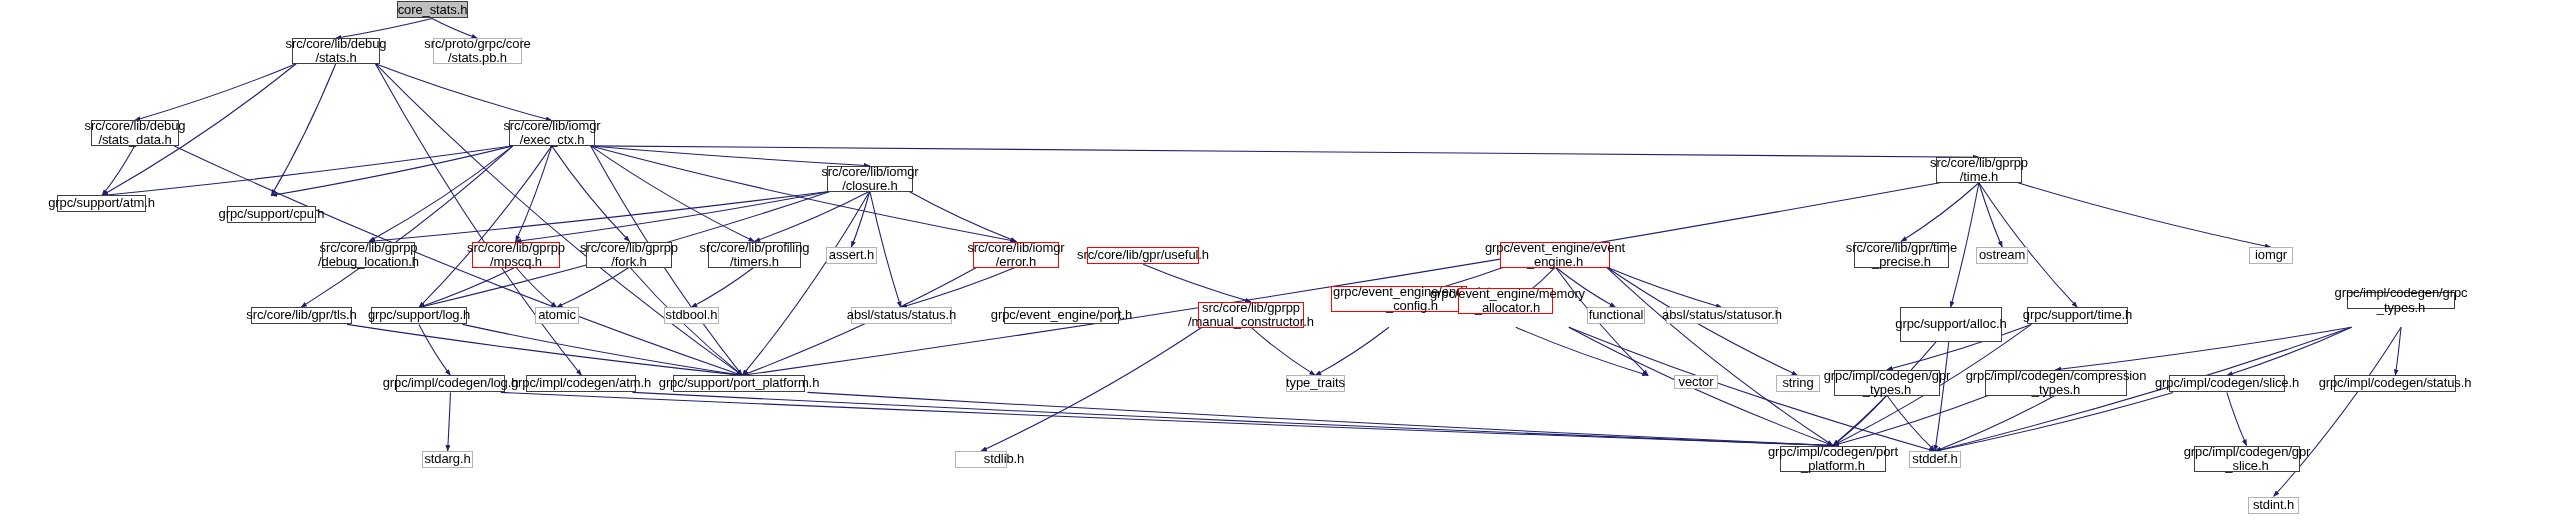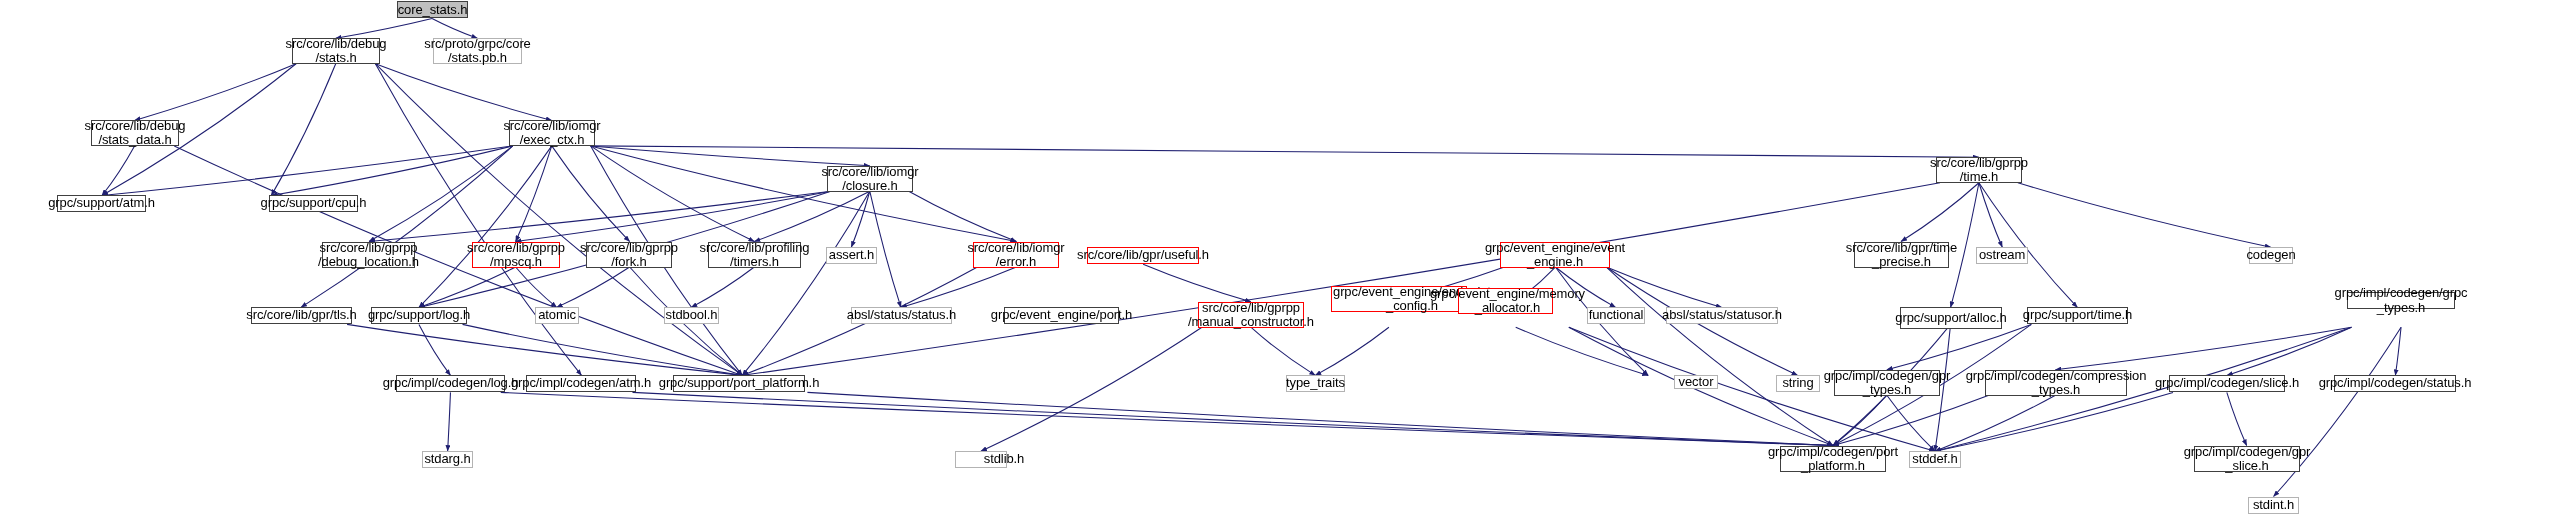--- a/index.html
+++ b/index.html
@@ -156,21 +156,21 @@
       <div class="gnode root" style="left: 397px; top: 1.4px; width: 71px; height: 17px;">core_stats.h</div>
       <div class="gnode solid" style="left: 292px; top: 38px; width: 88px; height: 25.5px;">src/core/lib/debug
 /stats.h</div>
       <div class="gnode light" style="left: 433px; top: 38px; width: 89px; height: 25.5px;">src/proto/grpc/core
 /stats.pb.h</div>
       <div class="gnode solid" style="left: 91px; top: 120px; width: 88px; height: 25.5px;">src/core/lib/debug
 /stats_data.h</div>
       <div class="gnode solid" style="left: 509px; top: 120px; width: 86px; height: 25.5px;">src/core/lib/iomgr
 /exec_ctx.h</div>
       <div class="gnode solid" style="left: 57px; top: 195px; width: 89px; height: 17px;">grpc/support/atm.h</div>
-      <div class="gnode solid" style="left: 227px; top: 195px; width: 89px; height: 17px; margin-left: 42px;">grpc/support/cpu.h</div>
+      <div class="gnode solid" style="left: 227px; top: 206px; width: 89px; height: 17px;">grpc/support/cpu.h</div>
       <div class="gnode solid" style="left: 827px; top: 166px; width: 86px; height: 25.5px;">src/core/lib/iomgr
 /closure.h</div>
       <div class="gnode solid" style="left: 1936px; top: 157px; width: 86px; height: 25.5px;">src/core/lib/gprpp
 /time.h</div>
       <div class="gnode solid" style="left: 322px; top: 242px; width: 93px; height: 25.5px;">src/core/lib/gprpp
 /debug_location.h</div>
       <div class="gnode redbox" style="left: 472px; top: 242px; width: 88px; height: 25.5px;">src/core/lib/gprpp
 /mpscq.h</div>
       <div class="gnode solid" style="left: 586px; top: 242px; width: 86px; height: 25.5px;">src/core/lib/gprpp
 /fork.h</div>
@@ -178,36 +178,36 @@
 /timers.h</div>
       <div class="gnode light" style="left: 826px; top: 247px; width: 51px; height: 17px;">assert.h</div>
       <div class="gnode redbox" style="left: 973px; top: 242px; width: 86px; height: 25.5px;">src/core/lib/iomgr
 /error.h</div>
       <div class="gnode redbox" style="left: 1087px; top: 247px; width: 112px; height: 17px;">src/core/lib/gpr/useful.h</div>
       <div class="gnode redbox" style="left: 1500px; top: 242px; width: 110px; height: 25.5px;">grpc/event_engine/event
 _engine.h</div>
       <div class="gnode solid" style="left: 1854px; top: 242px; width: 95px; height: 25.5px;">src/core/lib/gpr/time
 _precise.h</div>
       <div class="gnode light" style="left: 1976px; top: 247px; width: 52px; height: 17px;">ostream</div>
-      <div class="gnode light" style="left: 2249px; top: 247px; width: 44px; height: 17px;">codegen</div>
+      <div class="gnode light" style="left: 2249px; top: 247px; width: 44px; height: 17px;">iomgr</div>
       <div class="gnode solid" style="left: 251px; top: 307px; width: 101px; height: 17px;">src/core/lib/gpr/tls.h</div>
       <div class="gnode solid" style="left: 371px; top: 307px; width: 96px; height: 17px;">grpc/support/log.h</div>
       <div class="gnode light" style="left: 535px; top: 307px; width: 44px; height: 17px;">atomic</div>
       <div class="gnode light" style="left: 664px; top: 307px; width: 55px; height: 17px;">stdbool.h</div>
       <div class="gnode light" style="left: 851px; top: 307px; width: 101px; height: 17px;">absl/status/status.h</div>
       <div class="gnode solid" style="left: 1004px; top: 307px; width: 115px; height: 17px;">grpc/event_engine/port.h</div>
       <div class="gnode redbox" style="left: 1198px; top: 302px; width: 106px; height: 25.5px;">src/core/lib/gprpp
 /manual_constructor.h</div>
       <div class="gnode redbox" style="left: 1331px; top: 286px; width: 136px; height: 25.5px; padding-left: 28px;">grpc/event_engine/endpoint
 _config.h</div>
       <div class="gnode redbox" style="left: 1458px; top: 288px; width: 95px; height: 25.5px; padding-left: 6px;">grpc/event_engine/memory
 _allocator.h</div>
       <div class="gnode light" style="left: 1587px; top: 307px; width: 58px; height: 17px;">functional</div>
       <div class="gnode light" style="left: 1666px; top: 307px; width: 112px; height: 17px;">absl/status/statusor.h</div>
-      <div class="gnode solid" style="left: 1900px; top: 307px; width: 102px; height: 22px;">grpc/support/alloc.h</div>
+      <div class="gnode solid" style="left: 1900px; top: 307px; width: 102px; height: 35px;">grpc/support/alloc.h</div>
       <div class="gnode solid" style="left: 2027px; top: 307px; width: 101px; height: 17px;">grpc/support/time.h</div>
       <div class="gnode solid" style="left: 2347px; top: 292px; width: 108px; height: 17px;">grpc/impl/codegen/grpc
 _types.h</div>
       <div class="gnode solid" style="left: 396px; top: 375px; width: 109px; height: 17px;">grpc/impl/codegen/log.h</div>
       <div class="gnode solid" style="left: 526px; top: 375px; width: 110px; height: 17px;">grpc/impl/codegen/atm.h</div>
       <div class="gnode solid" style="left: 673px; top: 375px; width: 132px; height: 17px;">grpc/support/port_platform.h</div>
       <div class="gnode light" style="left: 1286px; top: 375px; width: 59px; height: 17px;">type_traits</div>
       <div class="gnode light" style="left: 1626px; top: 375px; width: 44px; height: 14px; margin-left: 48px;">vector</div>
       <div class="gnode light" style="left: 1776px; top: 375px; width: 44px; height: 17px;">string</div>
       <div class="gnode solid" style="left: 1834px; top: 370px; width: 106px; height: 25.5px;">grpc/impl/codegen/gpr

